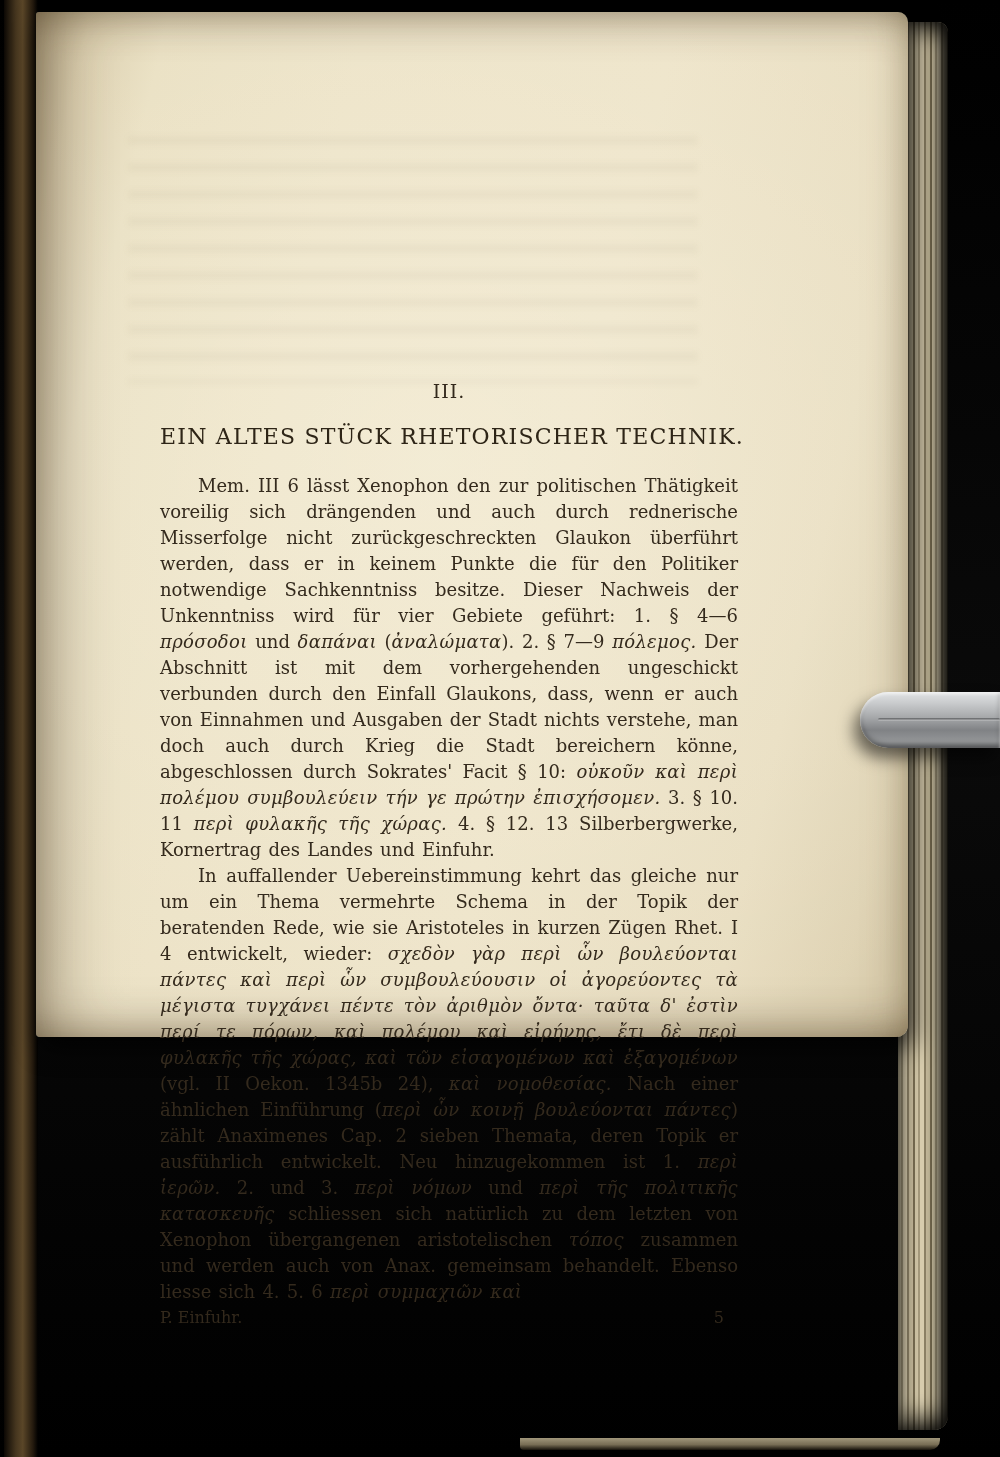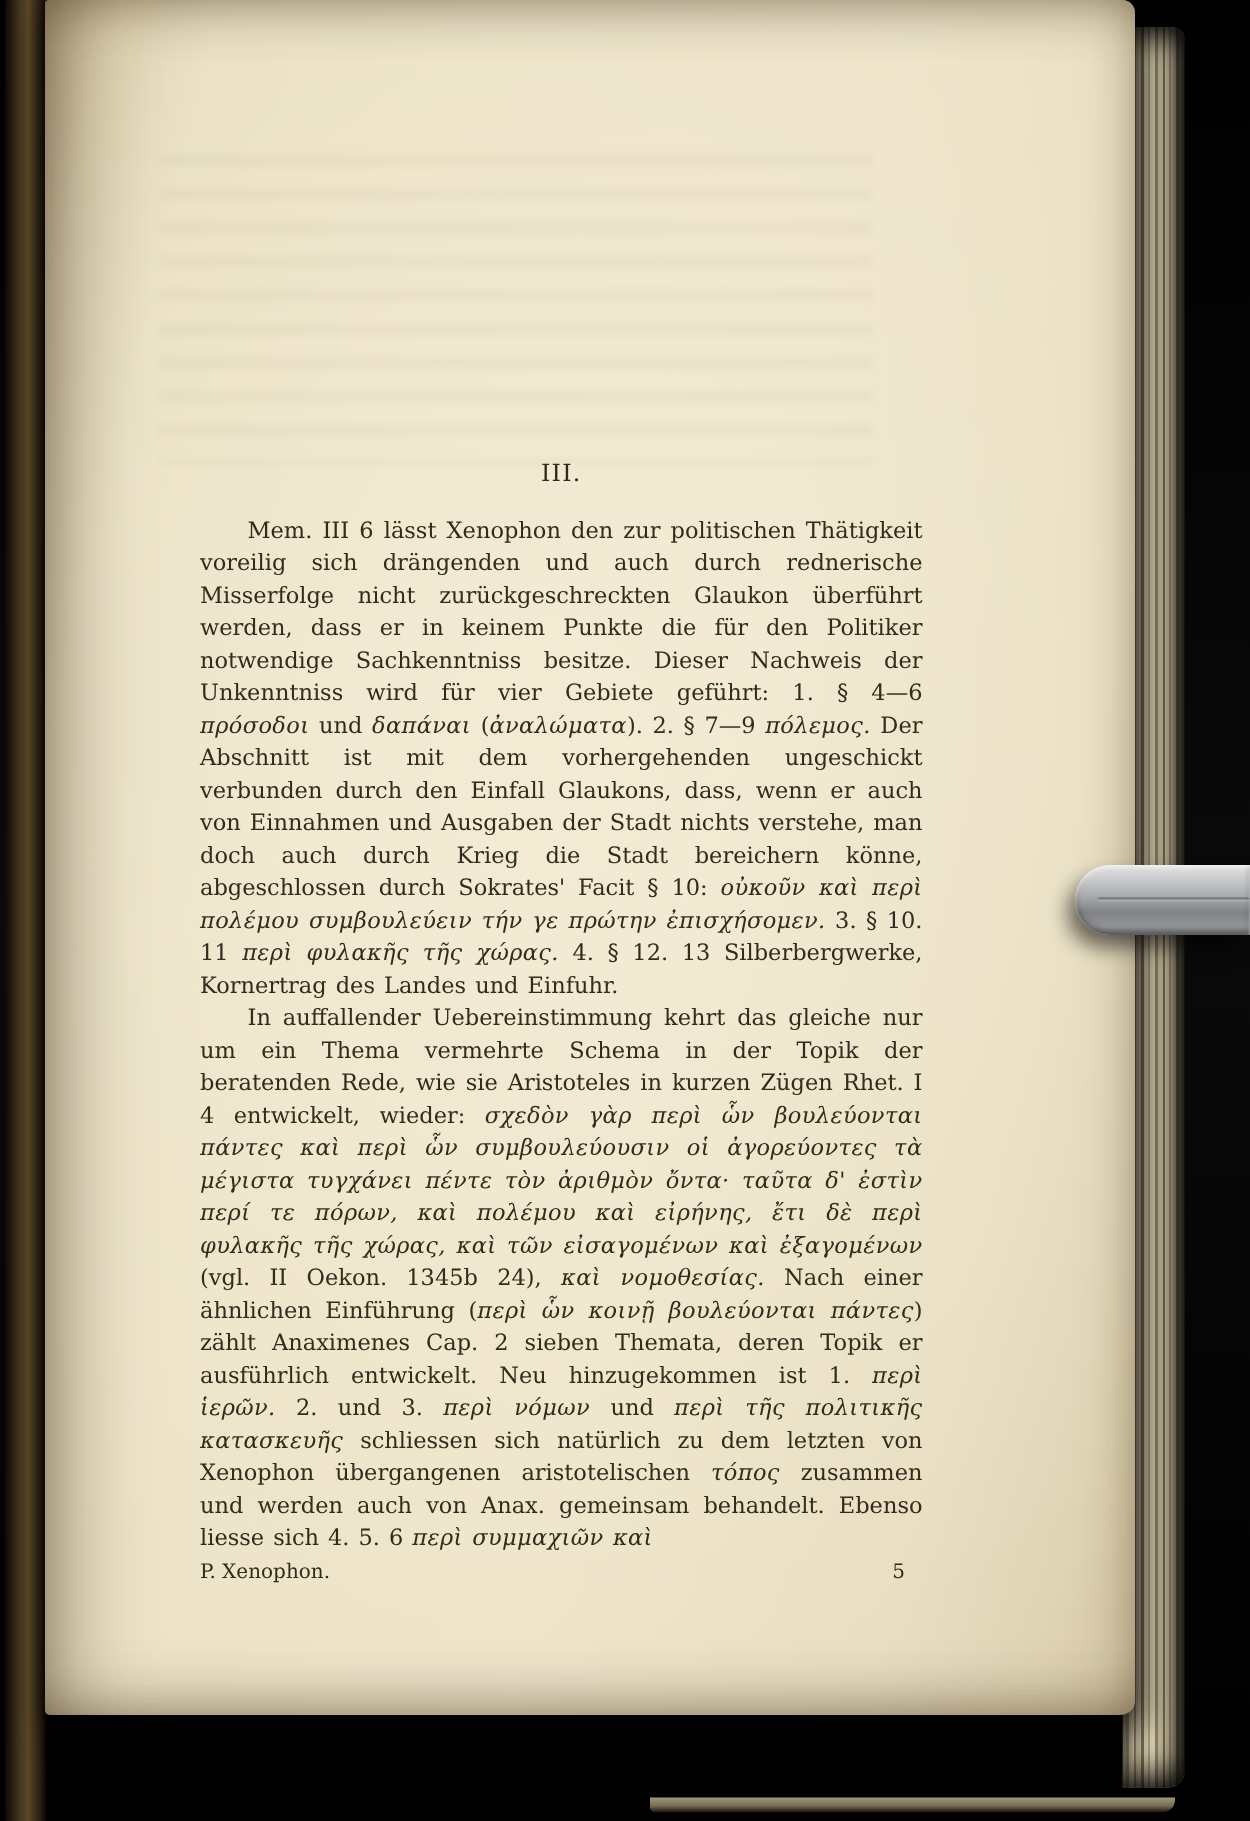--- a/index.html
+++ b/index.html
@@ -40,22 +40,22 @@
         #d8cdae 5px, #d8cdae 9px,
         #8d8266 9px, #8d8266 11px,
         #c4b99a 11px, #c4b99a 15px,
         #776c51 15px, #776c51 17px);
     box-shadow: inset -8px 0 14px rgba(0,0,0,.8), inset 0 14px 18px rgba(0,0,0,.55), inset 0 -16px 20px rgba(0,0,0,.6);
   }
 
   
   .page {
     position: absolute;
-    left: 36px; top: 0;
-    width: 872px; height: 1372px;
+    left: 36px; top: 12px;
+    width: 872px; height: 1025px;
     border-radius: 3px 10px 12px 4px;
     background:
       radial-gradient(ellipse 140% 105% at 46% 44%, rgba(255,252,238,.35) 0%, rgba(0,0,0,0) 60%),
       linear-gradient(103deg,
         #c3b593 0%, #dccfae 5%, #e9dfc1 12%,
         #ece2c6 30%, #ede3c8 58%,
         #e8ddc0 82%, #dfd3b4 93%, #d3c6a6 100%);
     box-shadow:
       inset 44px 0 70px -34px rgba(58,40,18,.5),
       inset -26px 0 48px -30px rgba(96,74,40,.4),
@@ -160,28 +160,29 @@
   <div class="spine-strip"></div>
 
   <div class="page-stack"></div>
 
   <div class="page">
     <div class="showthrough"></div>
 
     <div class="content">
       <div class="section-number">III.</div>
 
+      <h1 class="title">EIN ALTES STÜCK RHETORISCHER TECHNIK.</h1>
 
       <div id="paragraphs">
           <p class="para"><span>Mem. III 6 lässt Xenophon den zur politischen Thätigkeit voreilig sich drängenden und auch durch rednerische Misserfolge nicht zurückgeschreckten Glaukon überführt werden, dass er in keinem Punkte die für den Politiker notwendige Sachkenntniss besitze. Dieser Nachweis der Unkenntniss wird für vier Gebiete geführt: 1. § 4—6 </span><span class="greek">πρόσοδοι</span><span> und </span><span class="greek">δαπάναι</span><span> (</span><span class="greek">ἀναλώματα</span><span>). 2. § 7—9 </span><span class="greek">πόλεμος.</span><span> Der Abschnitt ist mit dem vorhergehenden ungeschickt verbunden durch den Einfall Glaukons, dass, wenn er auch von Einnahmen und Ausgaben der Stadt nichts verstehe, man doch auch durch Krieg die Stadt bereichern könne, abgeschlossen durch Sokrates' Facit § 10: </span><span class="greek">οὐκοῦν καὶ περὶ πολέμου συμβουλεύειν τήν γε πρώτην ἐπισχήσομεν.</span><span> 3. § 10. 11 </span><span class="greek">περὶ φυλακῆς τῆς χώρας.</span><span> 4. § 12. 13 Silberbergwerke, Kornertrag des Landes und Einfuhr.</span></p>
           <p class="para"><span>In auffallender Uebereinstimmung kehrt das gleiche nur um ein Thema vermehrte Schema in der Topik der beratenden Rede, wie sie Aristoteles in kurzen Zügen Rhet. I 4 entwickelt, wieder: </span><span class="greek">σχεδὸν γὰρ περὶ ὧν βουλεύονται πάντες καὶ περὶ ὧν συμβουλεύουσιν οἱ ἀγορεύοντες τὰ μέγιστα τυγχάνει πέντε τὸν ἀριθμὸν ὄντα· ταῦτα δ' ἐστὶν περί τε πόρων, καὶ πολέμου καὶ εἰρήνης, ἔτι δὲ περὶ φυλακῆς τῆς χώρας, καὶ τῶν εἰσαγομένων καὶ ἐξαγομένων</span><span> (vgl. II Oekon. 1345b 24), </span><span class="greek">καὶ νομοθεσίας.</span><span> Nach einer ähnlichen Einführung (</span><span class="greek">περὶ ὧν κοινῇ βουλεύονται πάντες</span><span>) zählt Anaximenes Cap. 2 sieben Themata, deren Topik er ausführlich entwickelt. Neu hinzugekommen ist 1. </span><span class="greek">περὶ ἱερῶν.</span><span> 2. und 3. </span><span class="greek">περὶ νόμων</span><span> und </span><span class="greek">περὶ τῆς πολιτικῆς κατασκευῆς</span><span> schliessen sich natürlich zu dem letzten von Xenophon übergangenen aristotelischen </span><span class="greek">τόπος</span><span> zusammen und werden auch von Anax. gemeinsam behandelt. Ebenso liesse sich 4. 5. 6 </span><span class="greek">περὶ συμμαχιῶν καὶ</span></p>
         </div>
 
       <div class="footer-line">
-        <span>P. Xenophon.</span>
+        <span>P. Einfuhr.</span>
         <span>5</span>
       </div>
     </div>
   </div>
 
   <div class="bottom-edge"></div>
 
   <div class="clip">
     <div class="clip-groove"></div>
   </div>

